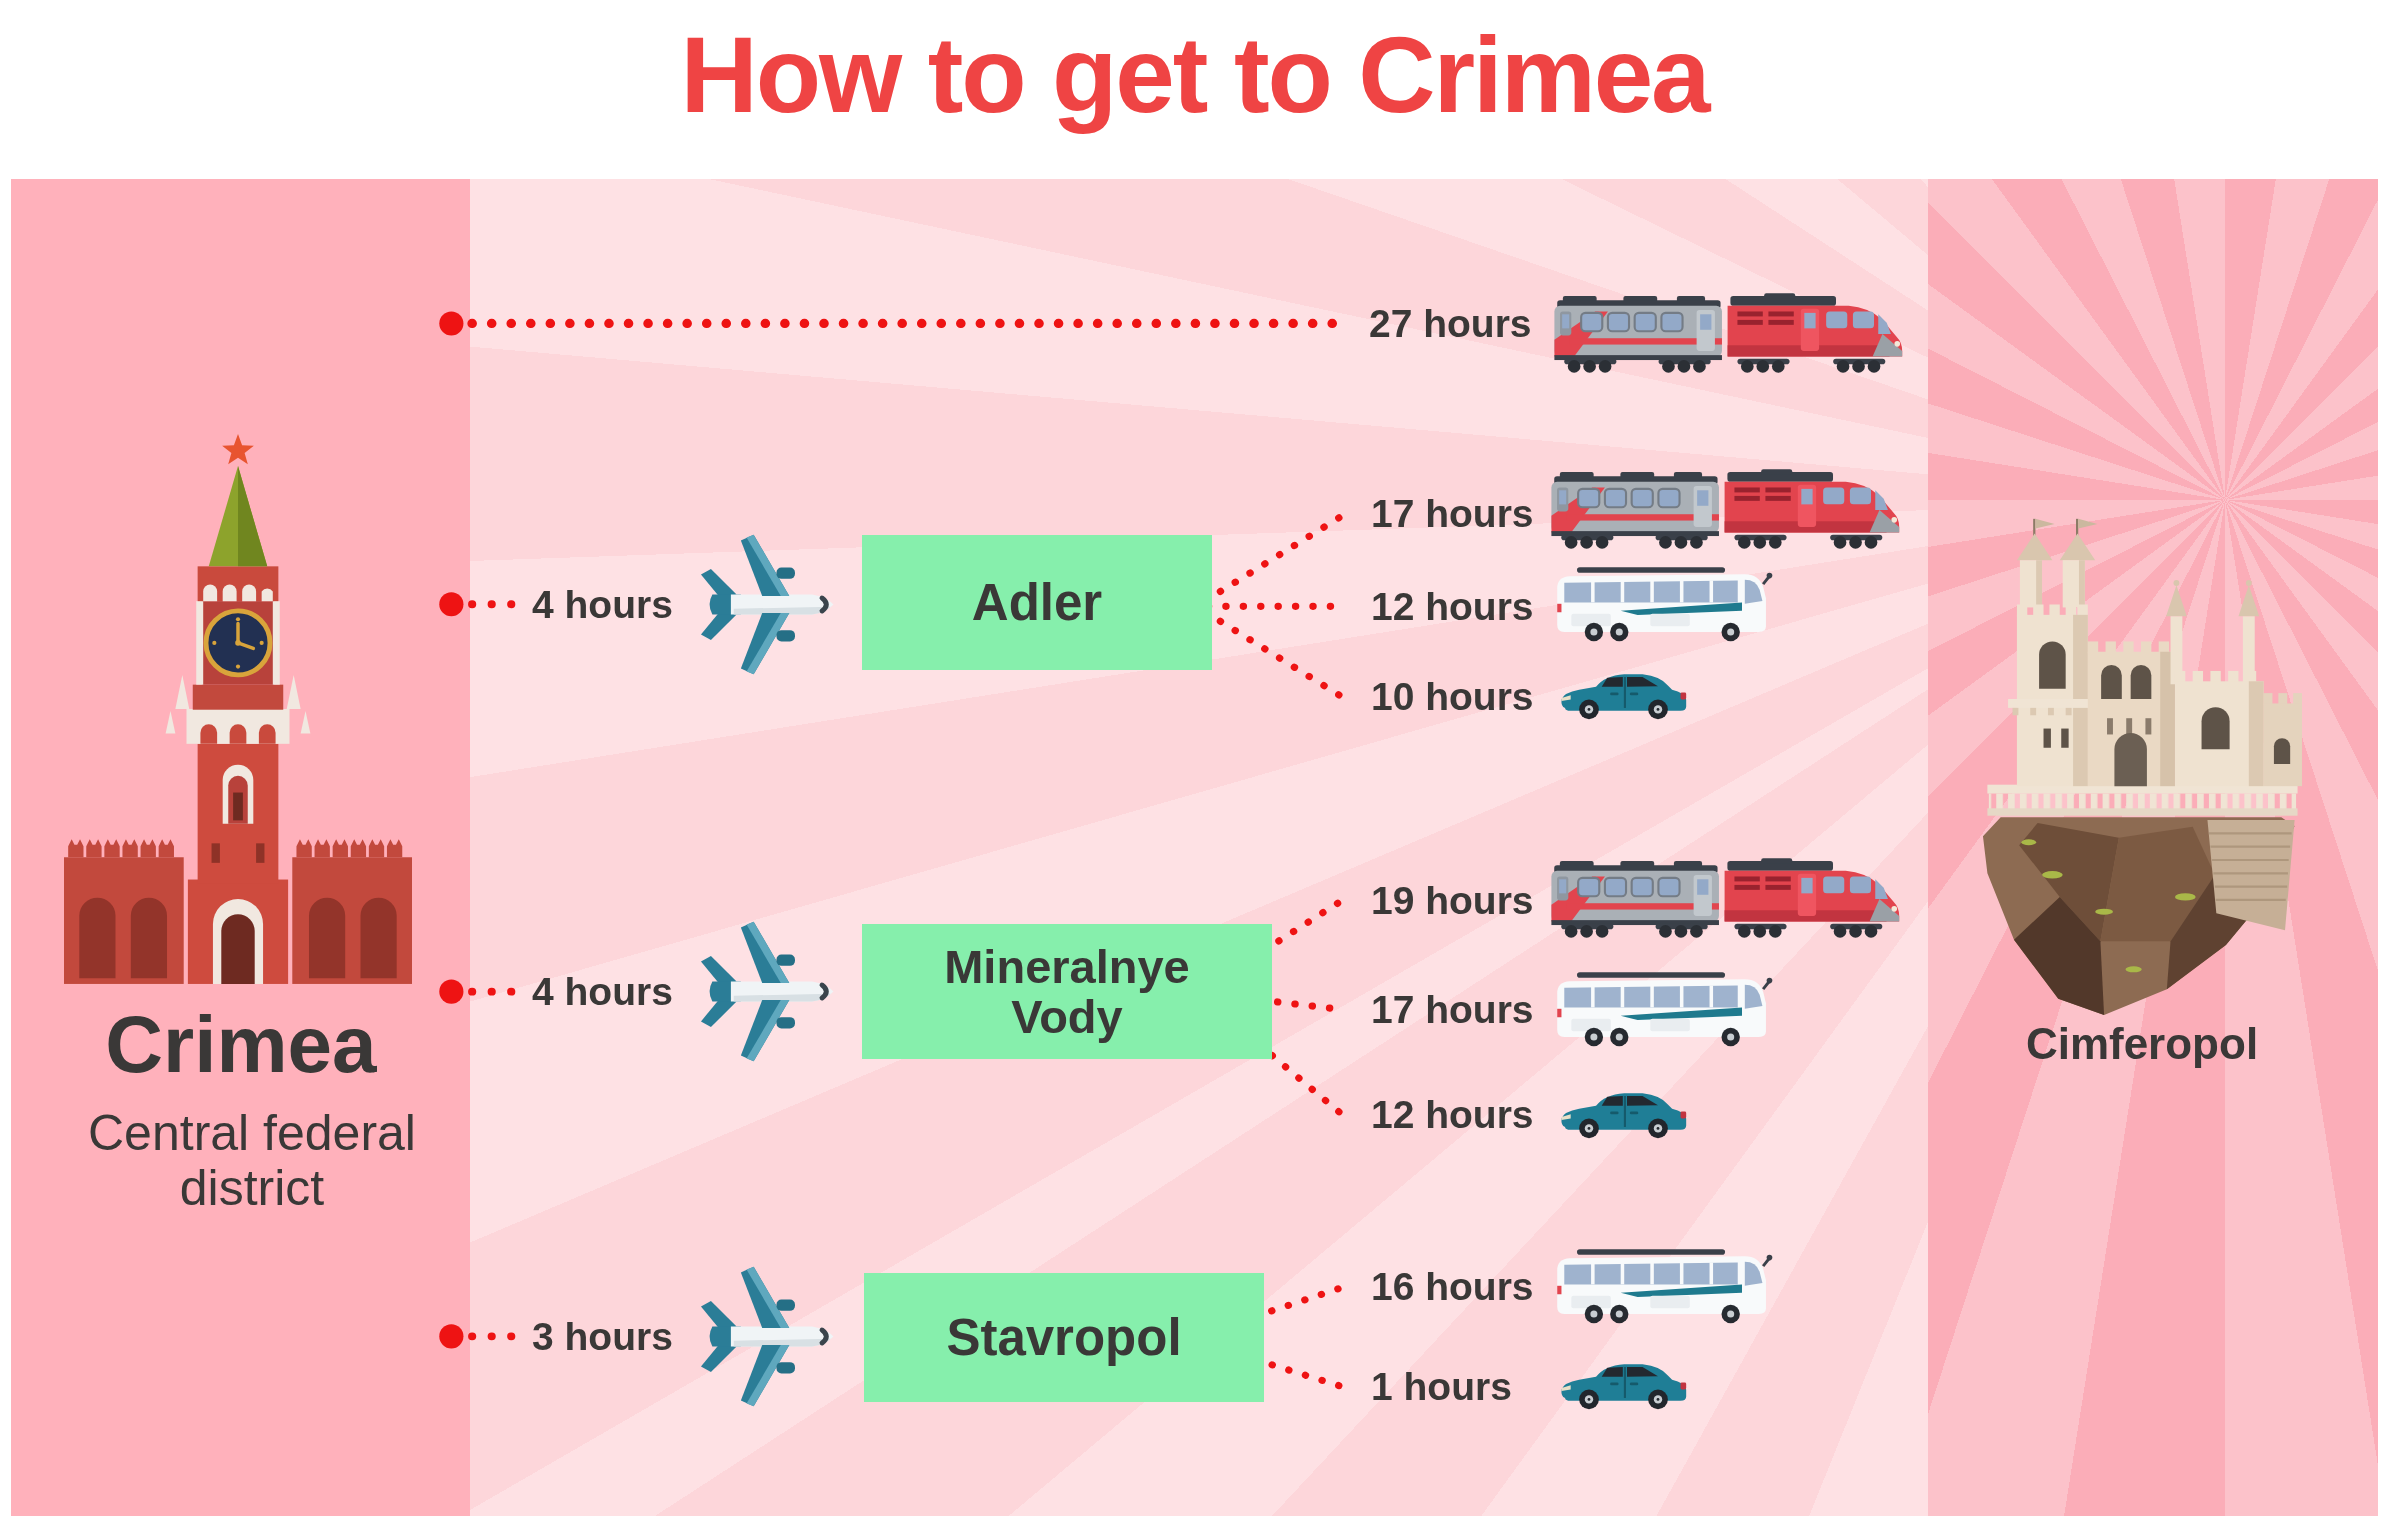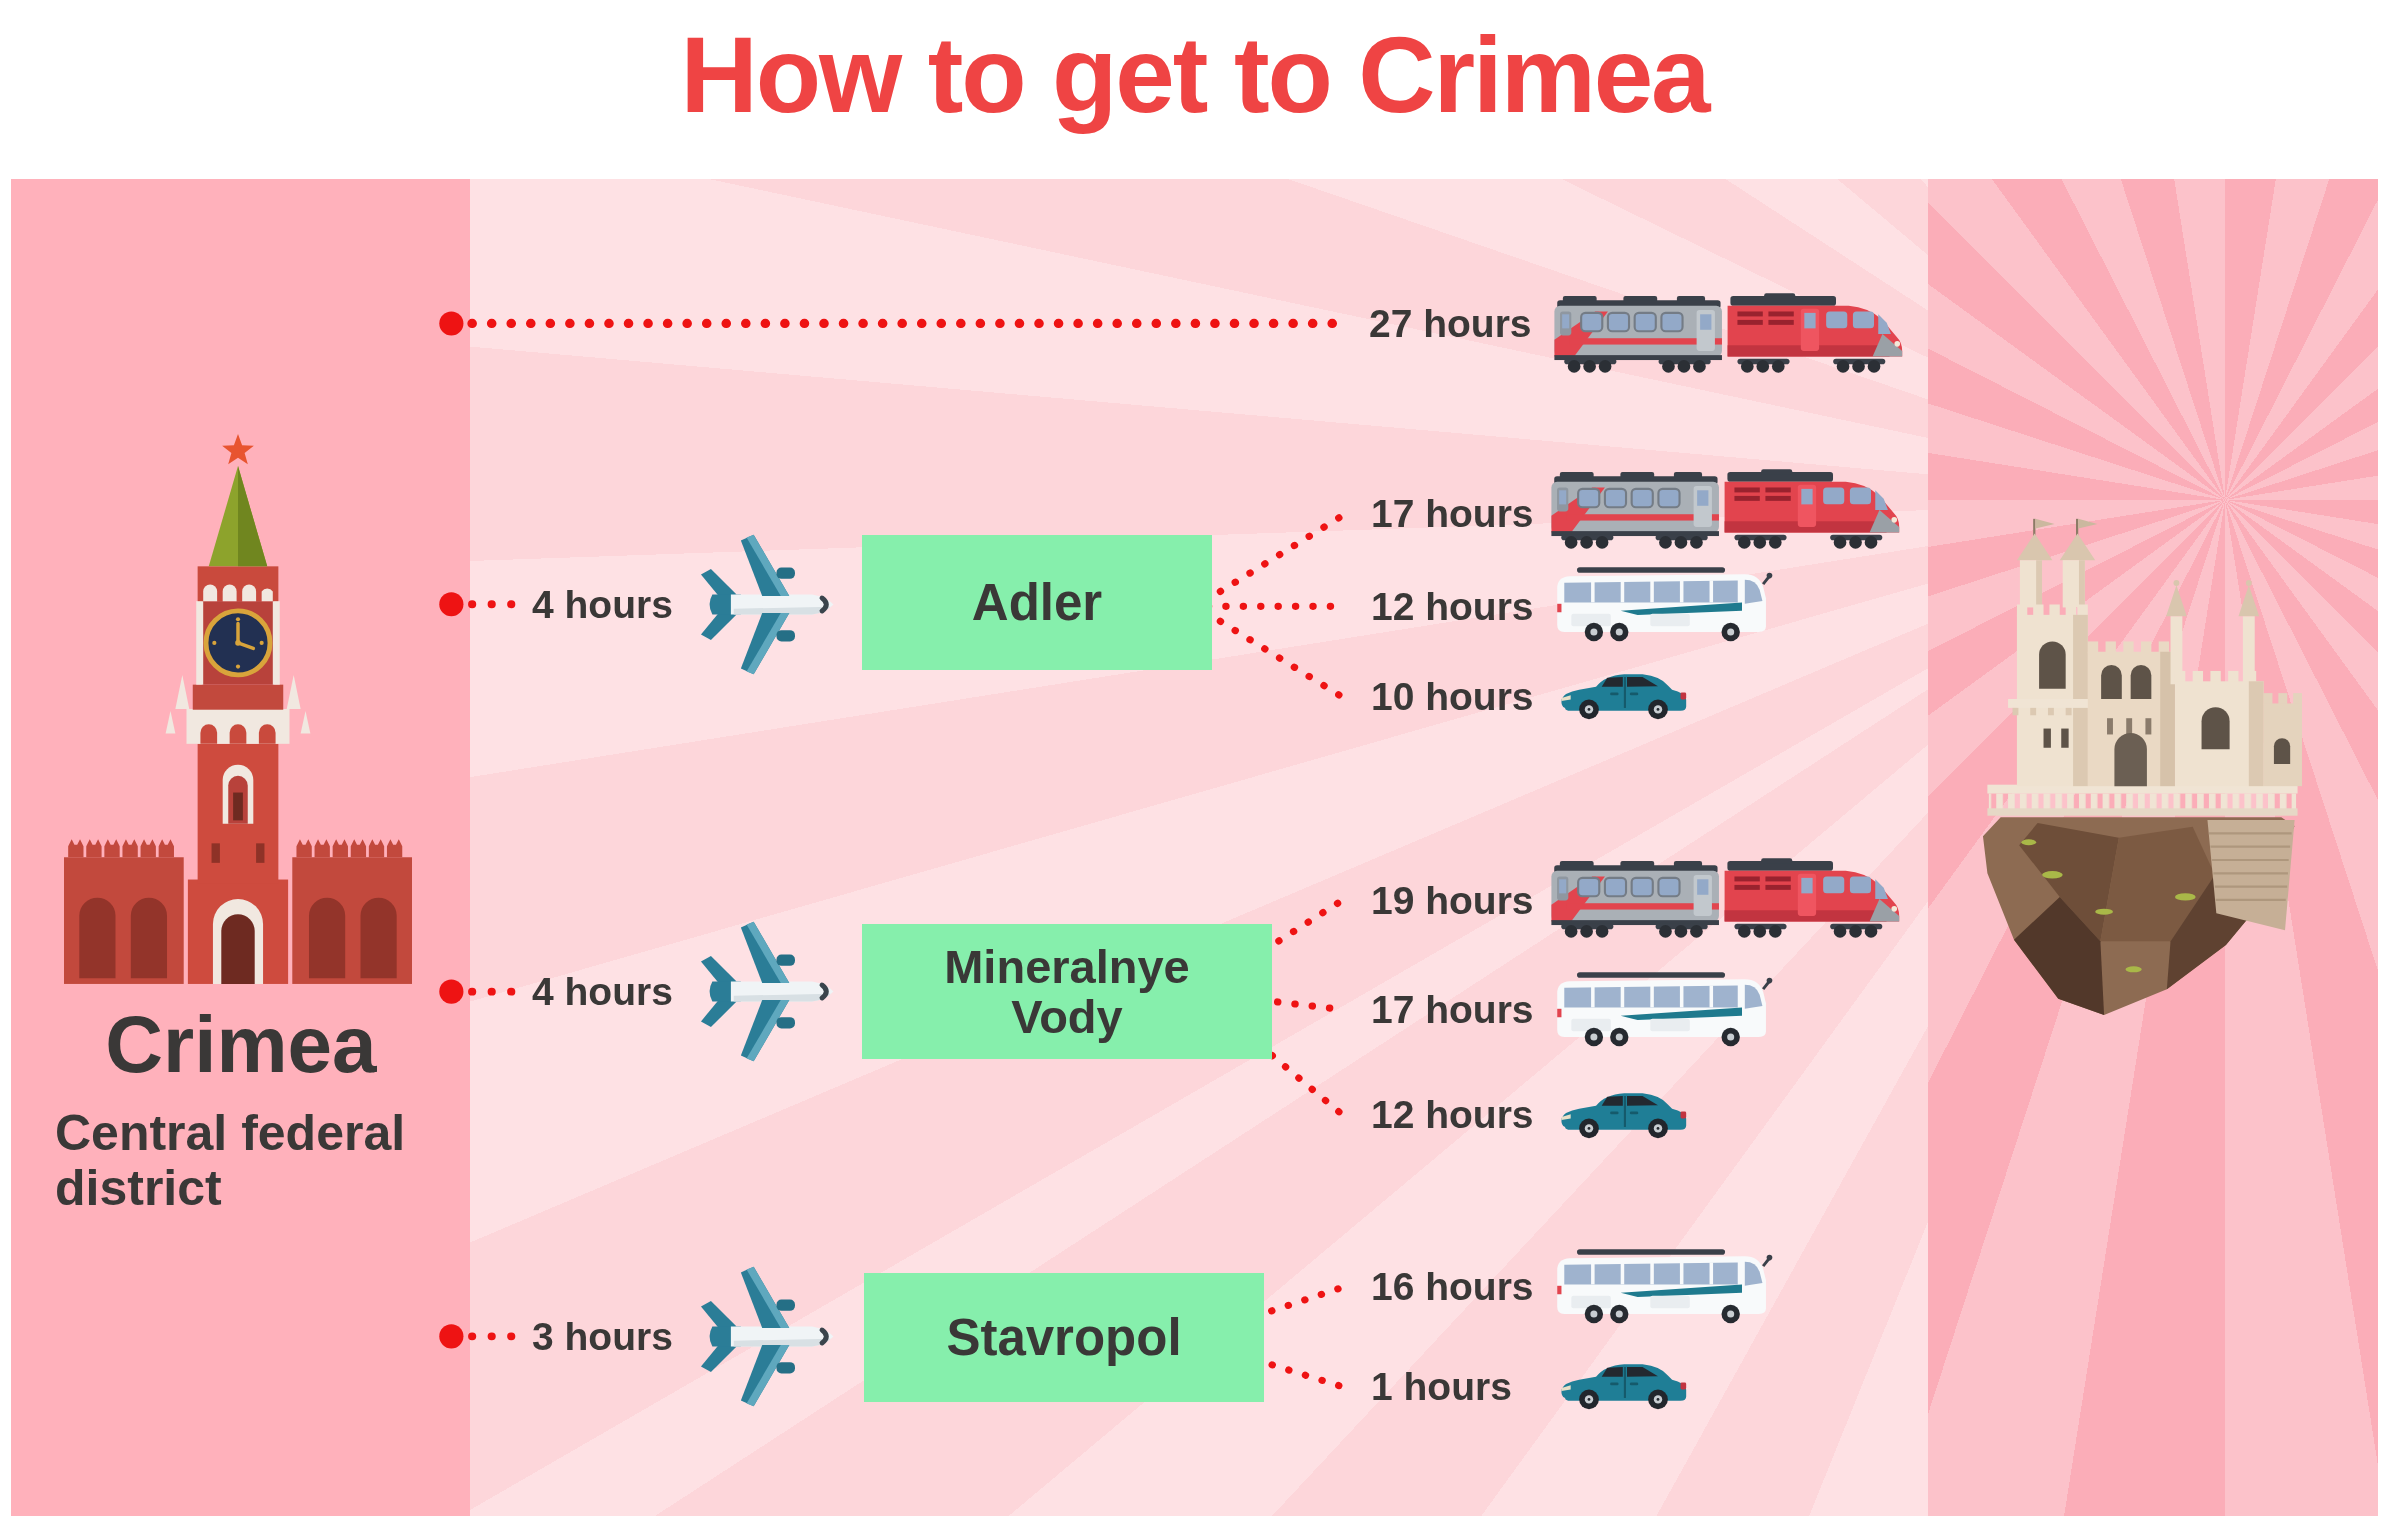--- a/index.html
+++ b/index.html
@@ -14,22 +14,22 @@
   #panel-left{left:0;top:0;width:459px;height:1337px;background:#FFB1BB;}
   #panel-mid{left:459px;top:0;width:1458px;height:1337px;background:#FDD6DA;
      background-image:repeating-conic-gradient(from 240deg at 120% 24%,
         #FDD6DA 0deg 7deg,#FEE1E4 7deg 14deg);}
   #panel-right{left:1917px;top:0;width:450px;height:1337px;background:#FBADB8;
      background-image:repeating-conic-gradient(from 0deg at 66% 24%,
         #FBADB8 0deg 9deg,#FCC2CA 9deg 18deg);}
   
   .origin-city{left:11.4px;top:999px;width:459px;text-align:center;
                font-size:80px;font-weight:700;}
-  .origin-region{left:55px;top:1106px;width:370px;
-                 font-size:50px;font-weight:700;line-height:1.1;}
+  .origin-region{left:67px;top:1106px;width:370px;text-align:center;
+                 font-size:50px;font-weight:400;line-height:1.1;}
   .dest{left:1917px;top:1018px;width:450px;text-align:center;
         font-size:44px;font-weight:700;line-height:1.18;}
   .hour-label{width:185px;height:45px;line-height:45px;
               font-size:39px;font-weight:700;white-space:nowrap;}
   .flight-label{width:135px;height:45px;line-height:45px;text-align:center;
                 font-size:39px;font-weight:700;white-space:nowrap;}
   .city-box{background:#86efac;display:flex;align-items:center;justify-content:center;
             text-align:center;font-weight:700;color:#3a3837;}
   .city-box .lbl{font-size:51px;line-height:1.05;max-width:270px;}
   .veh{position:absolute;}
@@ -327,20 +327,21 @@
     <circle cx="1674" cy="853" r="17"></circle>
     <circle cx="1674" cy="1398" r="17"></circle>
     <circle cx="1674" cy="1883" r="17"></circle>
   </g>
 </svg>
 
 <div class="abs origin-city">Crimea</div>
 <div class="abs origin-region">Central federal district</div>
 
 <div class="abs dest">
+  <div>Cimferopol</div>
 </div>
 
 <div class="abs hour-label" style="left:1369px;top:301px">27 hours</div>
 <svg class="veh" style="left:1553px;top:293px" width="352" height="82" viewBox="0 0 500 116">
     <use href="#icon-train"></use>
   </svg>
 
 <div class="abs flight-label" style="left:532px;top:582px">4 hours</div>
 <svg class="veh" style="left:691px;top:529px" width="151" height="151" viewBox="0 0 212 212">
     <use href="#icon-plane"></use>

